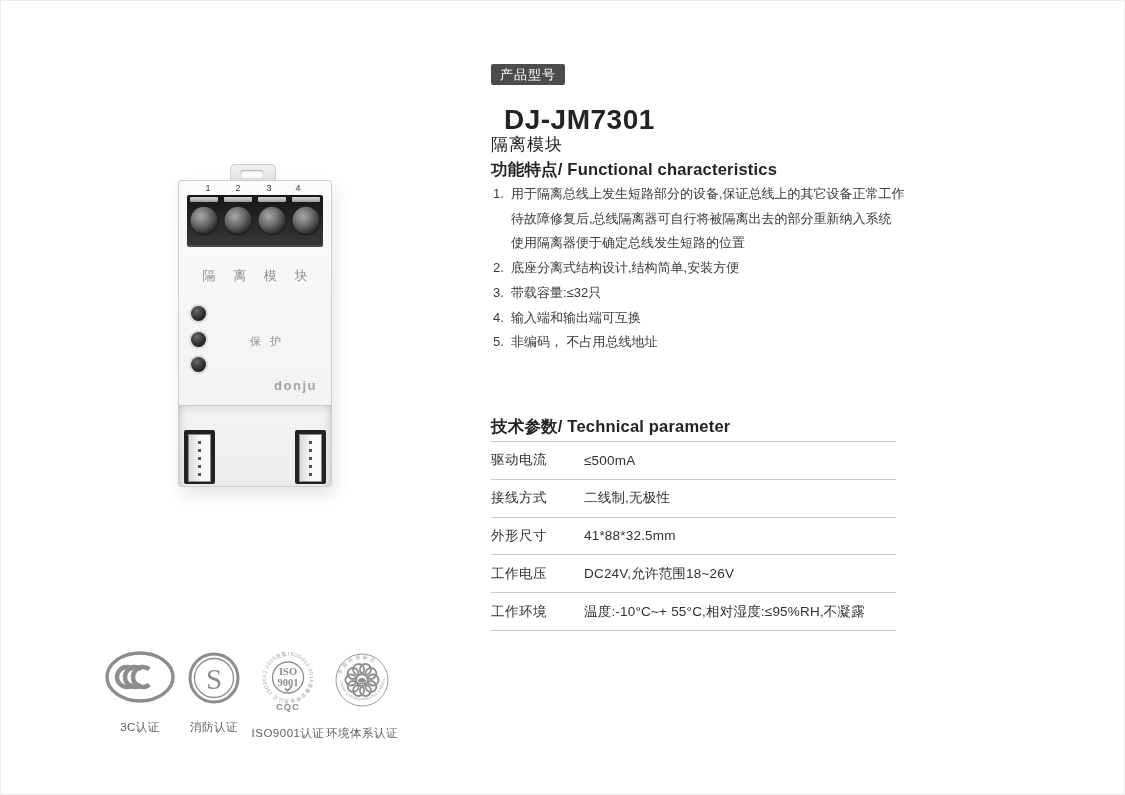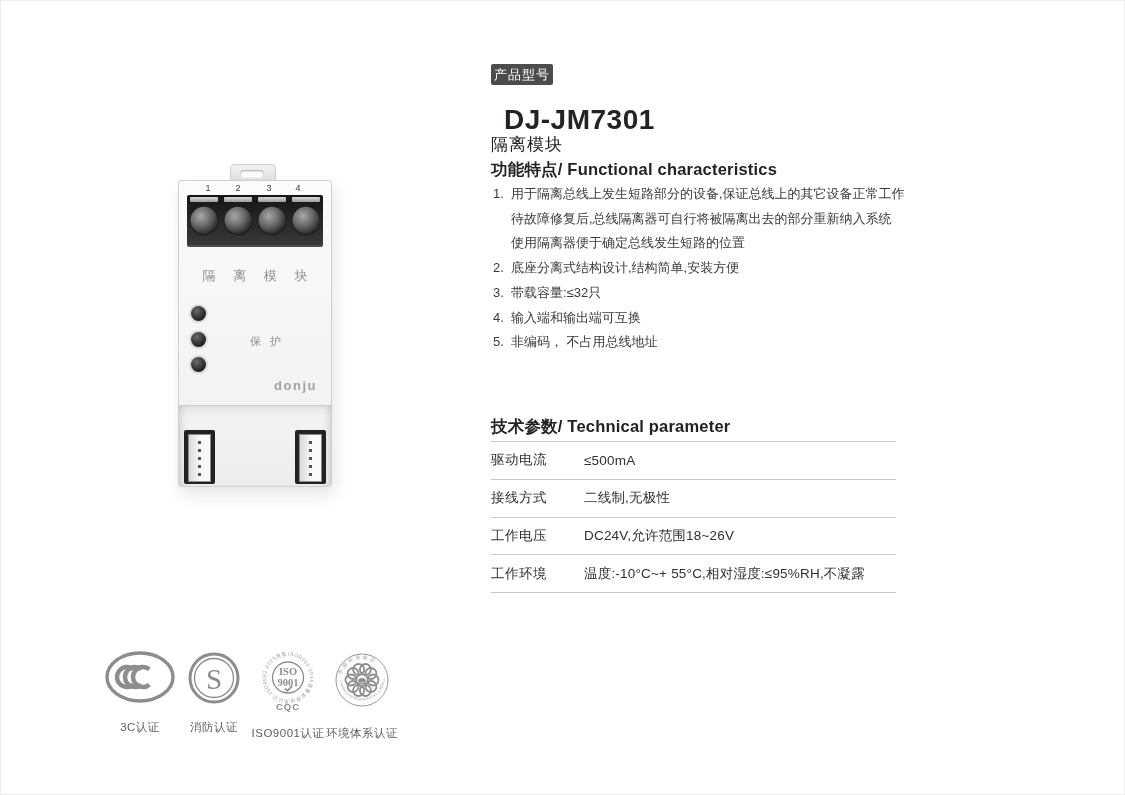--- a/index.html
+++ b/index.html
@@ -23,21 +23,21 @@
   .led{position:absolute;left:12px;width:15px;height:15px;border-radius:50%;background:radial-gradient(circle at 38% 32%,#6a6a6a,#1d1d1d 72%);box-shadow:0 0 0 2px #dcdcdc,0 1px 2px rgba(0,0,0,.35);}
   .led1{top:125px}.led2{top:151px}.led3{top:176px}
   .led-label{position:absolute;left:33px;top:153px;font-size:11px;letter-spacing:3px;color:#8f8f8f;margin-left:38px;}
   .brand{position:absolute;right:14px;top:197px;font-size:13px;font-weight:700;letter-spacing:1.5px;color:#a3a3a3;text-transform:lowercase;}
   .lower{position:absolute;left:0;right:0;top:224px;bottom:0;background:linear-gradient(180deg,#e4e4e4,#f2f2f2 10px,#ededed);border-top:1px solid #cccccc;border-radius:0 0 3px 3px;box-shadow:inset 7px 0 9px -7px rgba(0,0,0,.22),inset -7px 0 9px -7px rgba(0,0,0,.22);}
   .recess{position:absolute;top:249px;width:31px;height:54px;background:#222222;border-radius:2px;}
   .recess.rl{left:5px}.recess.rr{right:5px}
   .conn{position:absolute;left:4px;top:4px;width:21px;height:46px;background:linear-gradient(90deg,#d9d9d9,#fafafa 55%);border:1px solid #8a8a8a;display:flex;flex-direction:column;align-items:center;justify-content:center;gap:5px;}
   .pin{width:3px;height:3px;background:#555;}
   
-  .badge{position:absolute;left:490px;top:63px;height:21px;line-height:21px;padding:0 3px;background:#4c4c4c;color:#ffffff;font-size:13px;border-radius:2px;letter-spacing:1px;}
+  .badge{position:absolute;left:490px;top:63px;height:21px;line-height:21px;padding:0 9px;background:#4c4c4c;color:#ffffff;font-size:13px;border-radius:2px;letter-spacing:1px;}
   .model{position:absolute;left:489px;top:89px;margin:14px;font-size:28px;font-weight:800;letter-spacing:.5px;color:#262223;}
   .pname{position:absolute;left:490px;top:132px;font-size:17px;font-weight:500;color:#262223;letter-spacing:1px;}
   .sec-h{position:absolute;margin:0;font-size:16.5px;font-weight:700;color:#262223;letter-spacing:.2px;}
   .feat-h{left:490px;top:158px;text-align:center;}
   .spec-h{left:490px;top:415px;}
   .features{position:absolute;left:490px;top:181px;width:410px;font-size:13px;line-height:24.7px;color:#3d3a3a;}
   .feat{position:relative;padding-left:20px;}
   .feat .num{position:absolute;left:2px;top:0;}
   .feat .fline{white-space:nowrap;}
   .spec-table{position:absolute;left:490px;top:440px;width:405px;border-top:1px solid #c9c9c9;}
@@ -144,20 +144,24 @@
 
   <h2 class="sec-h spec-h">技术参数/ Technical parameter</h2>
   <div class="spec-table">
     <div class="spec-row">
       <span class="lab">驱动电流</span>
       <span class="val">≤500mA</span>
     </div>
     <div class="spec-row">
       <span class="lab">接线方式</span>
       <span class="val">二线制,无极性</span>
+    </div>
+    <div class="spec-row">
+      <span class="lab">外形尺寸</span>
+      <span class="val">41*88*32.5mm</span>
     </div>
     <div class="spec-row">
       <span class="lab">工作电压</span>
       <span class="val">DC24V,允许范围18~26V</span>
     </div>
     <div class="spec-row">
       <span class="lab">工作环境</span>
       <span class="val">温度:-10°C~+ 55°C,相对湿度:≤95%RH,不凝露</span>
     </div>
   </div>

